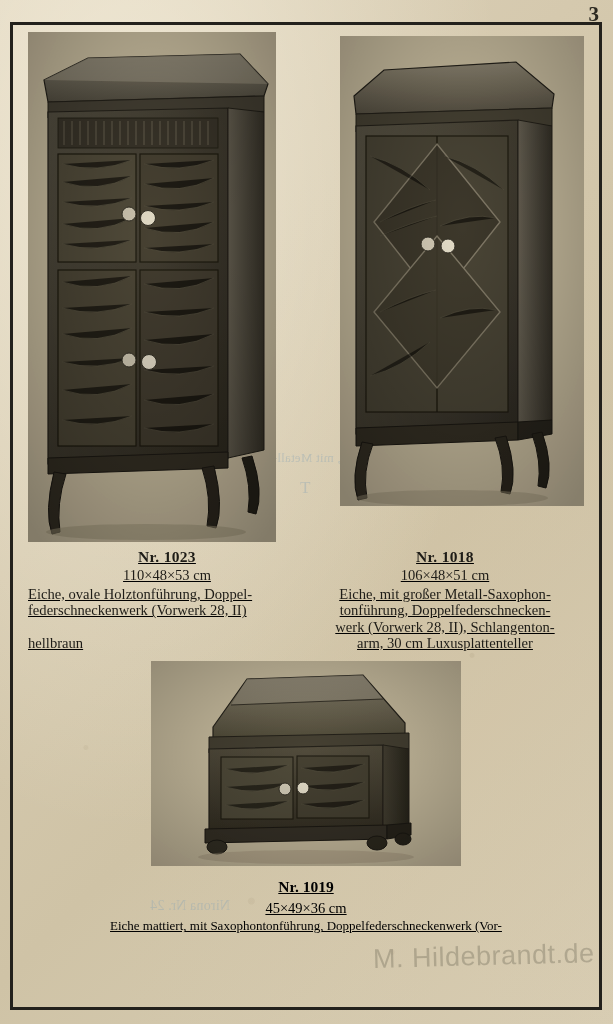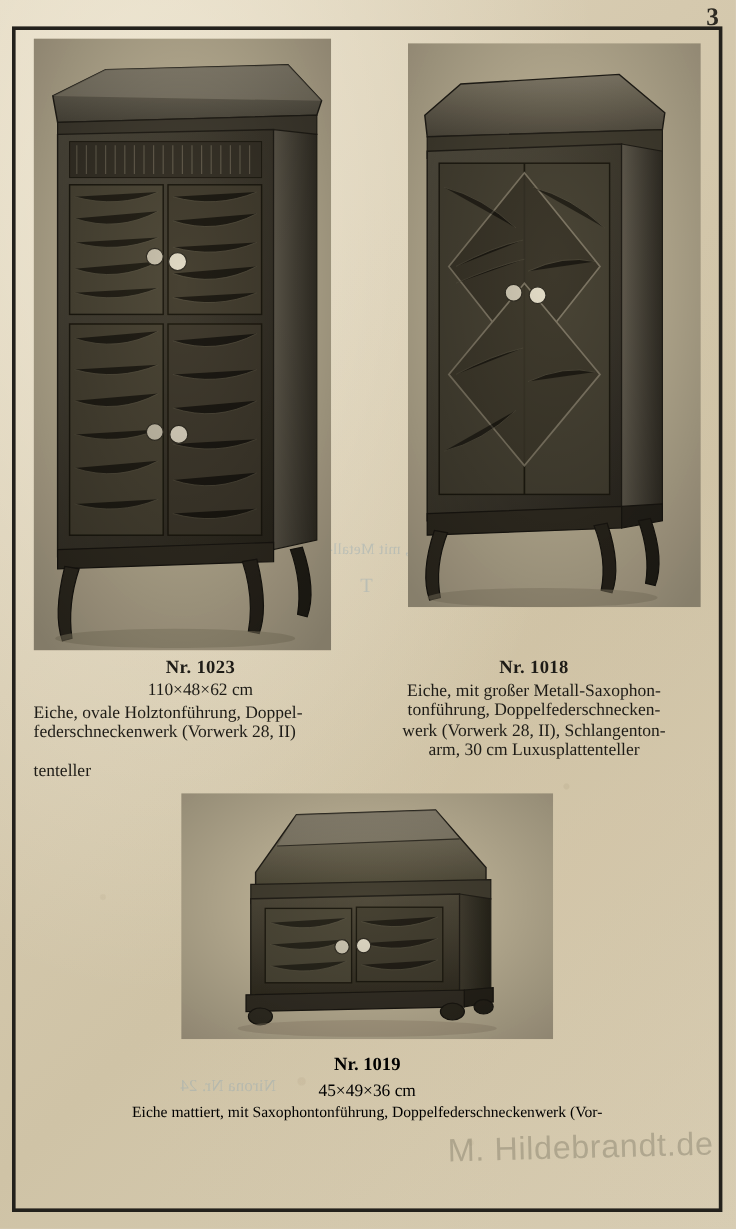--- a/index.html
+++ b/index.html
@@ -77,20 +77,21 @@
 
   
   #content {
     position: absolute;
     left: 14px;
     top: 26px;
     width: 584px;
     height: 704px;
     box-sizing: border-box;
     padding: 6px 14px 0 14px;
+    text-decoration: underline;
   }
 
   .photo-row {
     display: flex;
     justify-content: space-between;
     align-items: flex-end;
   }
 
   
   .photo {
@@ -346,31 +347,32 @@
 
           <ellipse cx="112" cy="462" rx="96" ry="8" fill="#a89c80" opacity=".5"></ellipse>
           <rect x="0" y="0" width="244" height="470" fill="url(#vig2)"></rect>
         </svg>
       </div>
     </div>
 
     <div class="caps">
       <div class="cap left">
         <div class="nr">Nr. 1023</div>
-        <div class="dim">110×48×62 cm</div>
+        <div class="dim">110×48×53 cm</div>
         <div class="desc">
           <span>Eiche, ovale Holztonführung, Doppel-</span><br>
           <span>federschneckenwerk (Vorwerk 28, II)</span><br>
           <br>
-          <span>tenteller</span>
+          <span>hellbraun</span>
         </div>
       </div>
 
       <div class="cap right">
         <div class="nr">Nr. 1018</div>
+        <div class="dim">106×48×51 cm</div>
         <div class="desc">
           <span>Eiche, mit großer Metall-Saxophon-</span><br>
           <span>tonführung,   Doppelfederschnecken-</span><br>
           <span>werk (Vorwerk 28, II), Schlangenton-</span><br>
           <span>arm,  30 cm Luxusplattenteller</span>
         </div>
       </div>
     </div>
 
     <div id="bottom">

